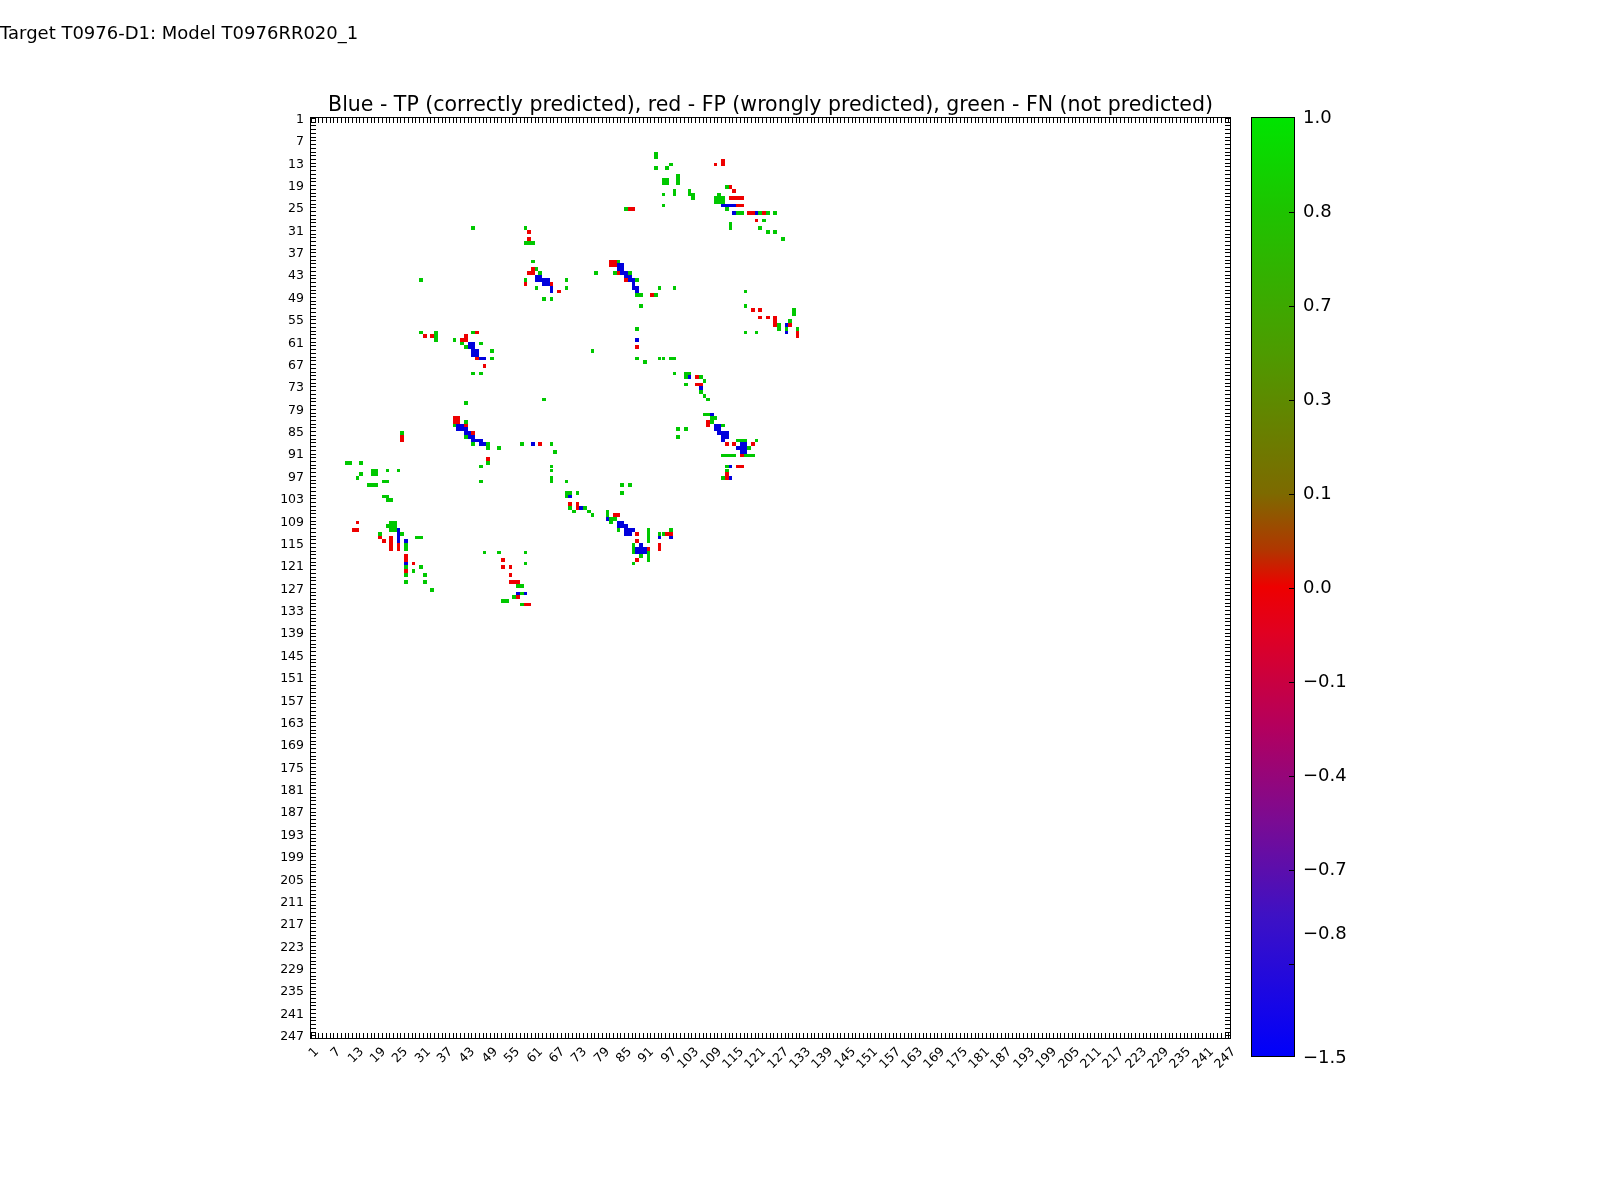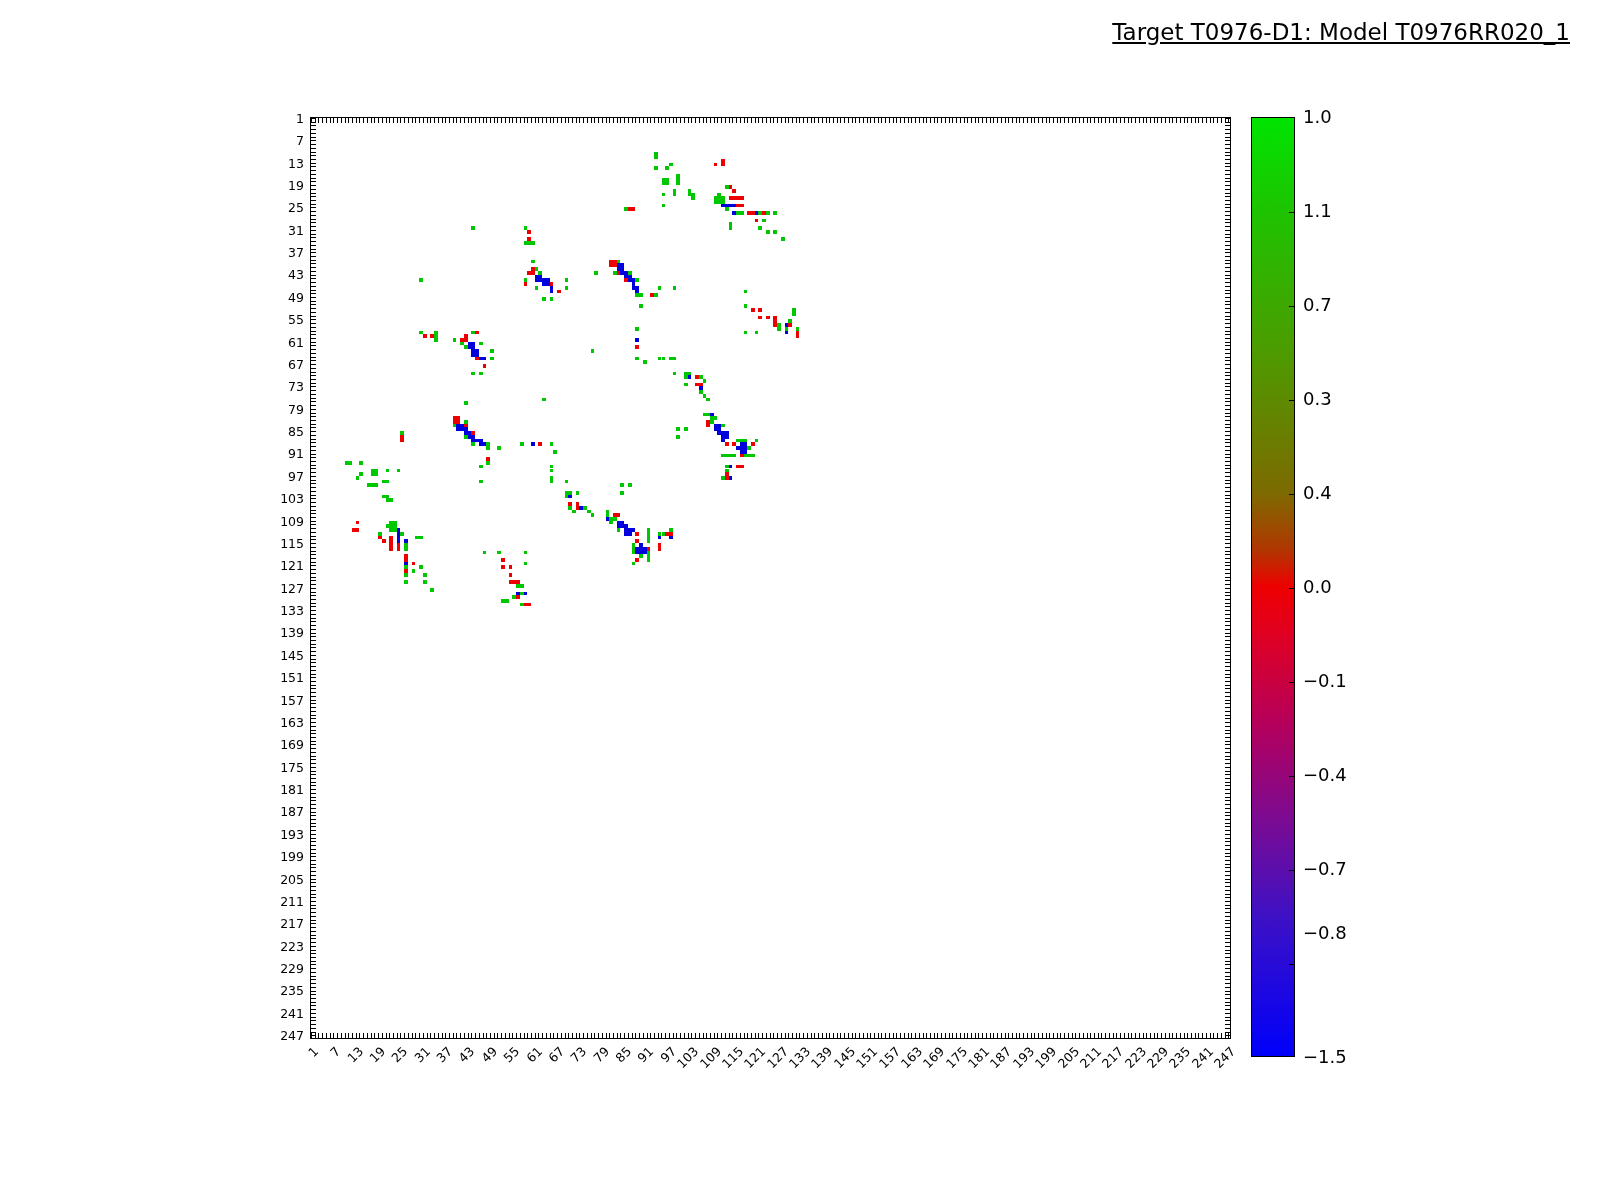--- a/index.html
+++ b/index.html
@@ -1,18 +1,18 @@
 <!DOCTYPE html>
 <html><head>
 <meta charset="utf-8">
 <style>
   html,body{margin:0;padding:0;background:#fff;}
   .figure{position:relative;width:1600px;height:1200px;background:#fff;overflow:hidden;
           font-family:"DejaVu Sans","Liberation Sans",sans-serif;color:#000;}
-  .suptitle{position:absolute;left:0;width:1570px;text-align:right;font-size:23px;line-height:23px;text-decoration:underline;}
+  .suptitle{position:absolute;left:0;width:1570px;text-align:left;font-size:18px;line-height:23px;}
   .suptitle.l1{top:21px;}
   .suptitle.l2{top:44px;}
   .axes-title{position:absolute;left:310px;top:92px;width:921px;text-align:center;font-size:20.5px;}
   .plot{position:absolute;left:310px;top:117px;width:921px;height:922px;border:1px solid #000;box-sizing:border-box;background:#fff;}
   .ticks{position:absolute;}
   .ticks.t-top{left:0;top:0;width:100%;height:5px;
      background:repeating-linear-gradient(to right,#000 0,#000 1px,transparent 1px,transparent 3.7287px);}
   .ticks.t-bottom{left:0;bottom:0;width:100%;height:5px;
      background:repeating-linear-gradient(to right,#000 0,#000 1px,transparent 1px,transparent 3.7287px);}
   .ticks.t-left{left:0;top:0;width:5px;height:100%;
@@ -25,20 +25,21 @@
         transform:rotate(-45deg);transform-origin:100% 0;}
   .cbar{position:absolute;left:1251px;top:117px;width:44px;height:940px;border:1px solid #000;box-sizing:border-box;}
   .cbar-tick{position:absolute;right:0;width:5px;height:1px;background:#000;}
   .cbar-lab{position:absolute;left:1303px;width:60px;font-size:18px;line-height:18px;}
 </style>
 </head>
 <body>
 
 <div class="figure">
   <div class="suptitle l1">Target T0976-D1: Model T0976RR020_1</div>
+  <div class="axes-title">Blue - TP (correctly predicted), red - FP (wrongly predicted), green - FN (not predicted)</div>
 
   <div class="plot">
     <div class="ticks t-top"></div>
     <div class="ticks t-bottom"></div>
     <div class="ticks t-left"></div>
     <div class="ticks t-right"></div>
     <div id="cells">
         <div class="cell" style="left: 343.04px; top: 33.56px; background: rgb(0, 200, 0);"></div>
         <div class="cell" style="left: 33.56px; top: 343.04px; background: rgb(0, 200, 0);"></div>
         <div class="cell" style="left: 343.04px; top: 37.29px; background: rgb(0, 200, 0);"></div>
@@ -599,24 +600,24 @@
       <div class="cbar-tick" style="top: 282px;"></div>
       <div class="cbar-tick" style="top: 376px;"></div>
       <div class="cbar-tick" style="top: 470px;"></div>
       <div class="cbar-tick" style="top: 564px;"></div>
       <div class="cbar-tick" style="top: 658px;"></div>
       <div class="cbar-tick" style="top: 752px;"></div>
       <div class="cbar-tick" style="top: 846px;"></div>
     </div>
   <div id="cbarlabs">
       <div class="cbar-lab" style="top: 108px;">1.0</div>
-      <div class="cbar-lab" style="top: 202px;">1.1</div>
+      <div class="cbar-lab" style="top: 202px;">0.8</div>
       <div class="cbar-lab" style="top: 296px;">0.7</div>
       <div class="cbar-lab" style="top: 390px;">0.3</div>
-      <div class="cbar-lab" style="top: 484px;">0.4</div>
+      <div class="cbar-lab" style="top: 484px;">0.1</div>
       <div class="cbar-lab" style="top: 578px;">0.0</div>
       <div class="cbar-lab" style="top: 672px;">−0.1</div>
       <div class="cbar-lab" style="top: 766px;">−0.4</div>
       <div class="cbar-lab" style="top: 860px;">−0.7</div>
       <div class="cbar-lab" style="top: 924px;">−0.8</div>
       <div class="cbar-lab" style="top: 1048px;">−1.5</div>
     </div>
 </div>
 
 </body></html>

